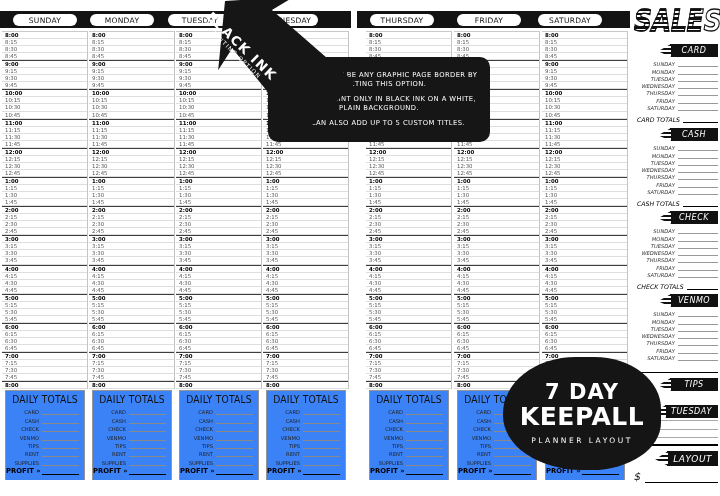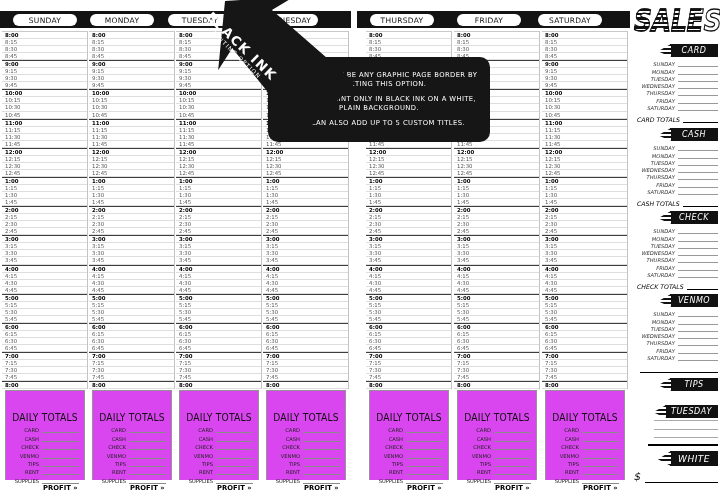--- a/index.html
+++ b/index.html
@@ -17,26 +17,26 @@
   
   .day-col{position:absolute;top:31px;width:86px;height:451px;z-index:1;}
   .times{height:358px;display:flex;flex-direction:column;border-top:1px solid #c9c9c9;border-right:1px solid #c4c4c4;box-sizing:border-box;}
   .time-row{flex:1;font-size:5.4px;line-height:1.15;padding-left:3px;color:#555;
             border-bottom:1px solid #dedede;box-sizing:border-box;overflow:hidden;}
   .time-row.hour{color:#000;font-weight:bold;border-top:1.4px solid #3d3d3d;}
   .time-row:first-child{border-top:none;}
 
   
   .totals-box{position:absolute;top:359px;left:3px;right:3px;height:90px;box-sizing:border-box;
-              border:1px solid #949494;border-bottom:none;padding-top:20px;background:#d946ef;}
+              border:1px solid #949494;border-bottom:none;padding-top:2px;background:#3b82f6;}
   .dt-title{text-align:center;font-size:10px;letter-spacing:.2px;transform:scaleX(.92);color:#111;margin:1px 0 2px;}
   .dt-row{display:flex;align-items:flex-end;height:8.4px;padding-right:5px;}
   .dt-label{width:33px;text-align:right;font-size:5.2px;color:#222;padding-right:3px;white-space:nowrap;}
   .dt-line{flex:1;border-bottom:1px solid #8a8a8a;height:65%;}
-  .dt-row.profit{height:9.5px;flex-direction:column;}
+  .dt-row.profit{height:9.5px;}
   .dt-row.profit .dt-label{font-size:6.8px;font-weight:bold;color:#000;}
   .dt-row.profit .dt-line{border-bottom:1.6px solid #000;}
 
   
   .callout-box{position:absolute;left:268px;top:57px;width:222px;height:85px;background:#161616;
                border-radius:4px 10px 10px 10px;z-index:4;color:#fff;display:flex;flex-direction:column;
                justify-content:center;gap:5px;text-align:center;padding:4px 12px;box-sizing:border-box;}
   .callout-box p{margin:0;font-size:6.8px;line-height:1.4;letter-spacing:.4px;}
   .arrow{position:absolute;left:172px;top:1px;width:106px;height:150px;background:#161616;z-index:5;
          clip-path:polygon(50% 0,100% 30%,76% 26%,85% 100%,15% 100%,24% 26%,0 30%);
@@ -892,28 +892,33 @@
     <div class="sb-abs banner" style="top:401px">
       <span class="tail"></span>
       <span class="banner-label">TUESDAY</span>
     </div>
     <div class="sb-thin-line" style="top:416px"></div>
     <div class="sb-thin-line" style="top:425px"></div>
     <div class="sb-thin-line" style="top:433px"></div>
     <div class="sb-thick-line" style="top:440px"></div>
     <div class="sb-abs banner profit-banner" style="top:447px">
       <span class="tail"></span>
-      <span class="banner-label">WHITE</span>
+      <span class="banner-label">LAYOUT</span>
     </div>
     <div class="dollar-row">
       <span class="sym">$</span>
       <span class="line"></span>
     </div>
   </aside>
 
+  <div class="badge">
+    <div class="l1">7 DAY</div>
+    <div class="l2">KEEPALL</div>
+    <div class="l3">PLANNER LAYOUT</div>
+  </div>
 
 <div class="day-pill" style="left: 13px;">SUNDAY</div>
     <div class="day-pill" style="left: 90px;">MONDAY</div>
     <div class="day-pill" style="left: 168px;">TUESDAY</div>
     <div class="day-pill" style="left: 254px;">WEDNESDAY</div>
     <div class="day-pill" style="left: 370px;">THURSDAY</div>
     <div class="day-pill" style="left: 457px;">FRIDAY</div>
     <div class="day-pill" style="left: 538px;">SATURDAY</div>
   </div>
 

